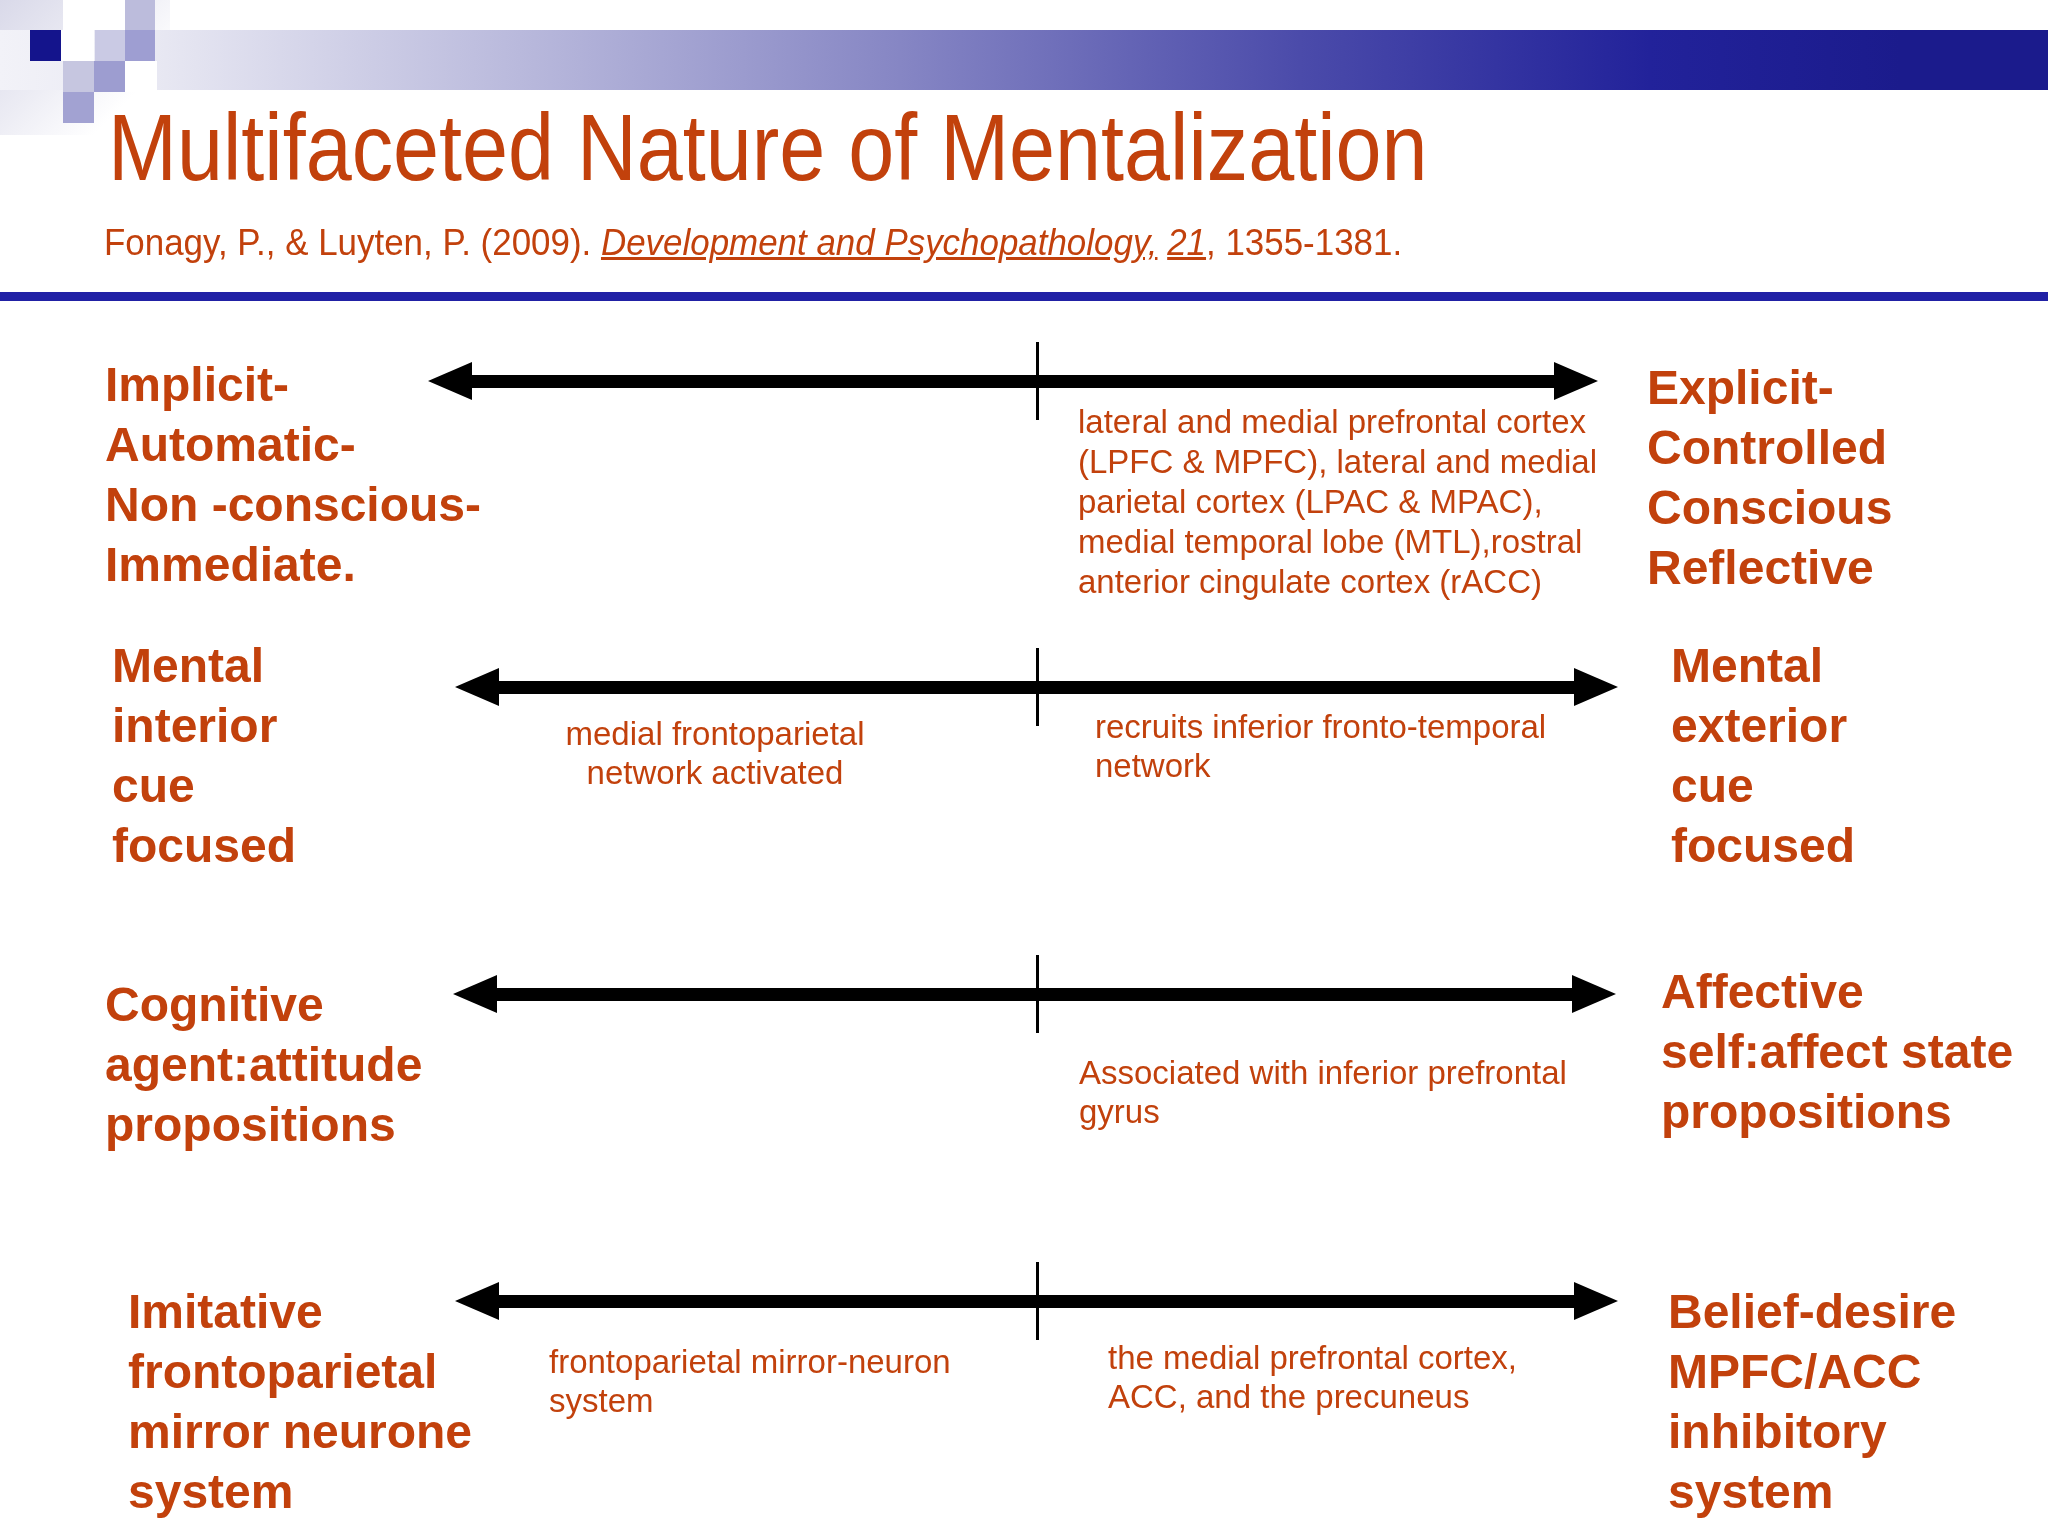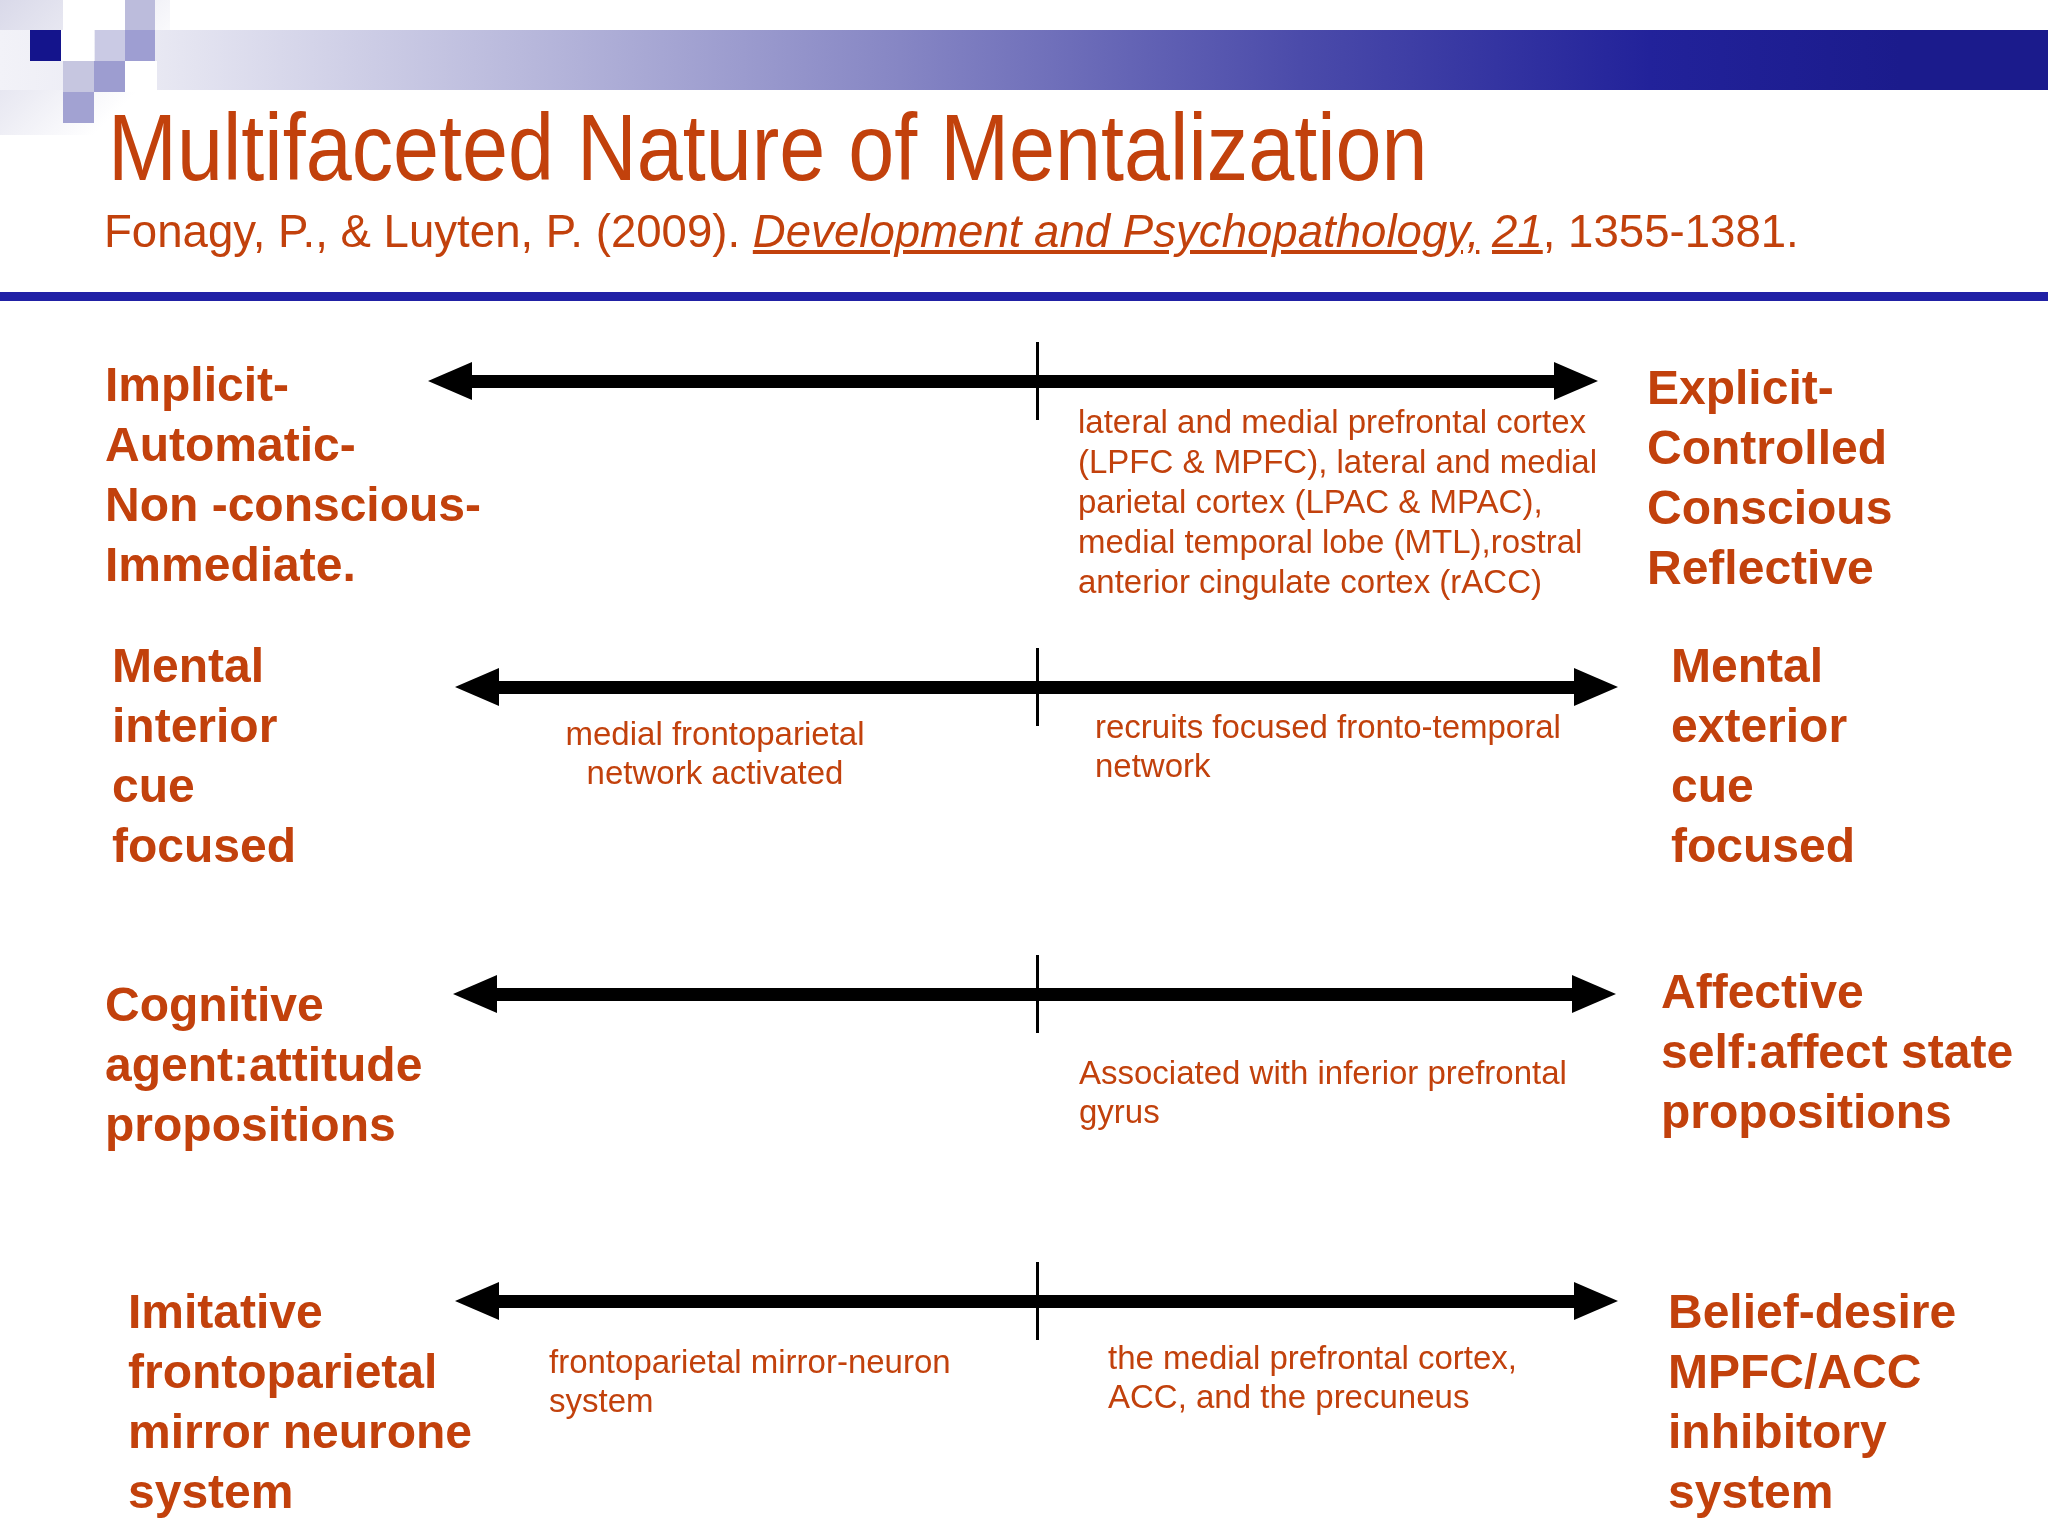--- a/index.html
+++ b/index.html
@@ -25,21 +25,21 @@
   .sq-navy { left:30px; top:30px; width:31px; height:31px; background:#14148c; }
   .sq-a  { left:95px;  top:30px; width:30px; height:31px; background:#cacae4; }
   .sq-b  { left:125px; top:30px; width:30px; height:31px; background:#9e9ed2; }
   .sq-c  { left:63px;  top:61px; width:31px; height:31px; background:#c6c6e0; }
   .sq-d  { left:94px;  top:61px; width:31px; height:31px; background:#9d9dd0; }
   .sq-e  { left:63px;  top:92px; width:31px; height:31px; background:#a2a2d2; }
 
   
   .title { left:108px; top:96px; font-size:94px; line-height:104px; white-space:nowrap; }
   .title .squeeze { display:inline-block; transform:scaleX(0.88); transform-origin:left center; }
-  .citation { left:104px; top:203px; font-size:47px; line-height:56px; white-space:nowrap; }
+  .citation { left:104px; top:215px; font-size:36px; line-height:56px; white-space:nowrap; }
   .citation .squeeze { display:inline-block; transform:scaleX(0.97); transform-origin:left center; }
   .citation .ital { font-style:italic; text-decoration:underline; }
   .divider { left:0; top:292px; width:2048px; height:9px; background:#2121a5; }
 
   
   .label { font-weight:bold; font-size:48px; line-height:60px; white-space:pre-line; }
   .note  { font-size:33px;  line-height:39px; white-space:pre-line; }
   .note.center { text-align:center; }
   .arrow { display:flex; align-items:center; height:38px; }
   .arrow .head-l { width:0; height:0; border-top:19px solid transparent;
@@ -133,21 +133,21 @@
 cue
 focused</div>
   <div class="abs arrow" id="r2-arrow">
     <div class="head-l"></div>
     <div class="shaft"></div>
     <div class="head-r"></div>
   </div>
   <div class="abs tick" id="r2-tick"></div>
   <div class="abs note center" id="r2-left-note">medial frontoparietal
 network activated</div>
-  <div class="abs note" id="r2-right-note">recruits focused fronto-temporal
+  <div class="abs note" id="r2-right-note">recruits inferior fronto-temporal
 network</div>
   <div class="abs label" id="r2-right-label">Mental
 exterior
 cue
 focused</div>
 
   <div class="abs label" id="r3-left-label">Cognitive
 agent:attitude
 propositions</div>
   <div class="abs arrow" id="r3-arrow">

